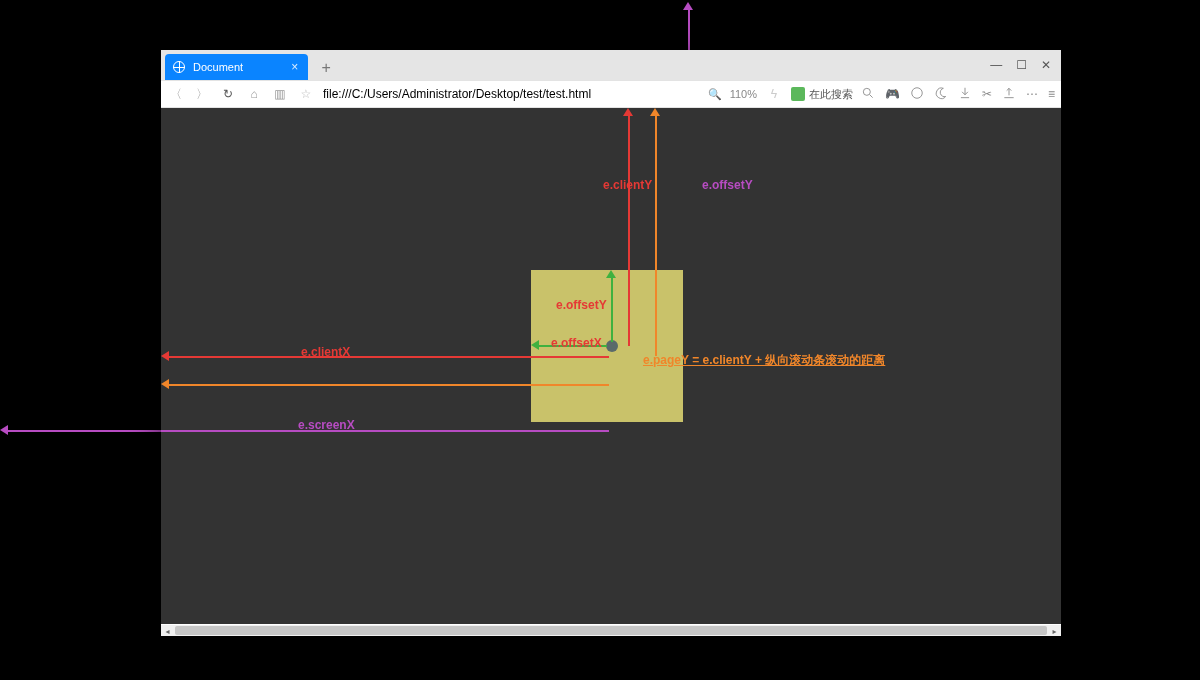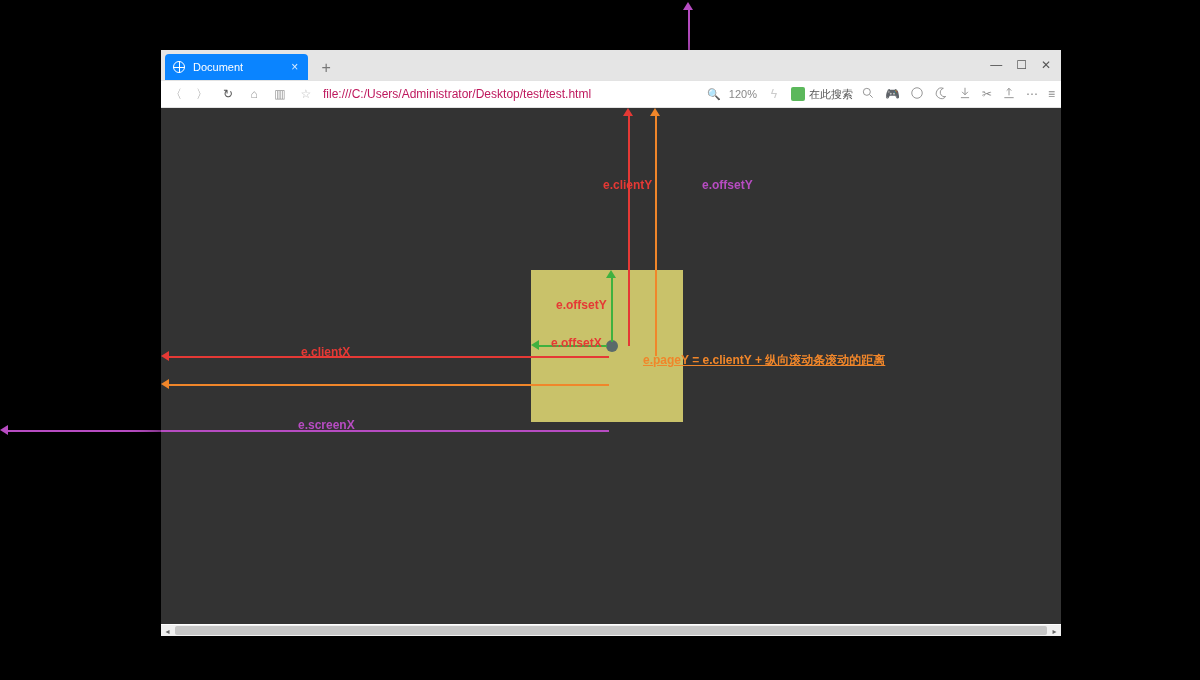--- a/index.html
+++ b/index.html
@@ -17,21 +17,21 @@
   .tab .globe::after { content:""; position:absolute; top:5px; left:-1px; height:1px; width:12px; background:#fff; }
   .tab-close { font-size: 12px; opacity:.85; margin-left: 40px; }
   .newtab { width: 24px; height: 24px; display:flex; align-items:center; justify-content:center; color:#777; font-size:16px; margin-left:6px; }
   .winctrls { margin-left:auto; display:flex; gap:14px; padding-right:10px; height:30px; align-items:center; color:#555; }
   .winctrls span { font-size:12px; }
 
   
   .addrbar { height: 28px; border-top: 1px solid #e3e3e3; border-bottom: 1px solid #e3e3e3; display:flex; align-items:center; padding: 0 6px; gap:8px; font-size:12px; color:#555; background:#fff; }
   .addrbar .navbtn { width:18px; text-align:center; color:#999; }
   .addrbar .refresh { color:#555; }
-  .addrbar .url { flex:0 0 auto; color:#be185d; max-width: 360px; white-space:nowrap; overflow:hidden; }
+  .addrbar .url { flex:0 0 auto; color:#000000; max-width: 360px; white-space:nowrap; overflow:hidden; }
   .addrbar .spacer { flex:1; }
   .addrbar .zoom { font-size:11px; color:#888; }
   .addrbar .searchpill { display:flex; align-items:center; gap:4px; font-size:11px; color:#555; }
   .addrbar .searchpill .ic { width:14px; height:14px; background:#5bb85b; border-radius:2px; }
   .addrbar .righticons { display:flex; gap:10px; align-items:center; color:#888; }
   .righticons span[data-name="controller-icon"] { color:#f0862a; }
   .righticons svg { width:14px; height:14px; stroke:#888; stroke-width:1.5; fill:none; }
 
   
   .viewport { position:relative; flex:1; background:#333; overflow:hidden; }
@@ -102,21 +102,21 @@
   <div class="addrbar" data-name="address-bar">
     <span class="navbtn" data-name="back-icon">〈</span>
     <span class="navbtn" data-name="forward-icon">〉</span>
     <span class="navbtn refresh" data-name="refresh-icon">↻</span>
     <span class="navbtn" data-name="home-icon">⌂</span>
     <span class="navbtn" data-name="library-icon">▥</span>
     <span class="navbtn" style="color:#bbb" data-name="star-icon">☆</span>
     <span class="url" data-name="url-field">file:///C:/Users/Administrator/Desktop/test/test.html</span>
     <div class="spacer"></div>
     <span class="zoom" data-name="zoom-icon">🔍</span>
-    <span class="zoom" data-name="zoom-level">120%</span>
+    <span class="zoom" data-name="zoom-level">110%</span>
     <span class="navbtn" style="color:#ccc" data-name="bolt-icon">ϟ</span>
     <span class="searchpill" data-name="search-box">
       <span class="ic" data-name="search-engine-icon"></span>
       <span data-name="search-placeholder">在此搜索</span>
     </span>
     <div class="righticons" data-name="toolbar-icons">
       <span data-name="search-icon"><svg viewBox="0 0 24 24">
             <circle cx="10" cy="10" r="6"></circle>
             <path d="M15 15l5 5"></path>
           </svg></span>

